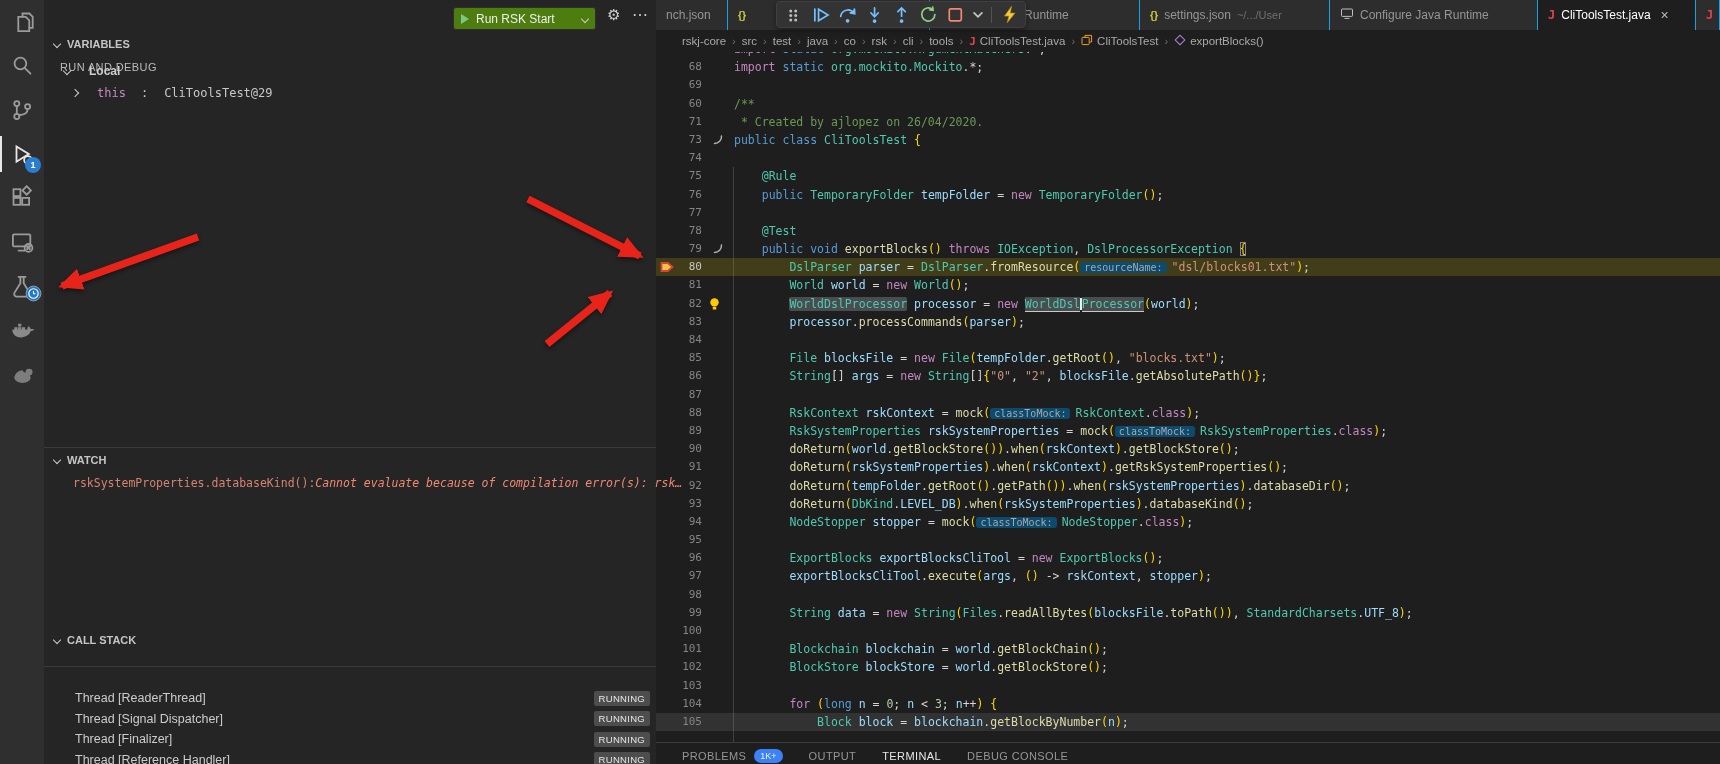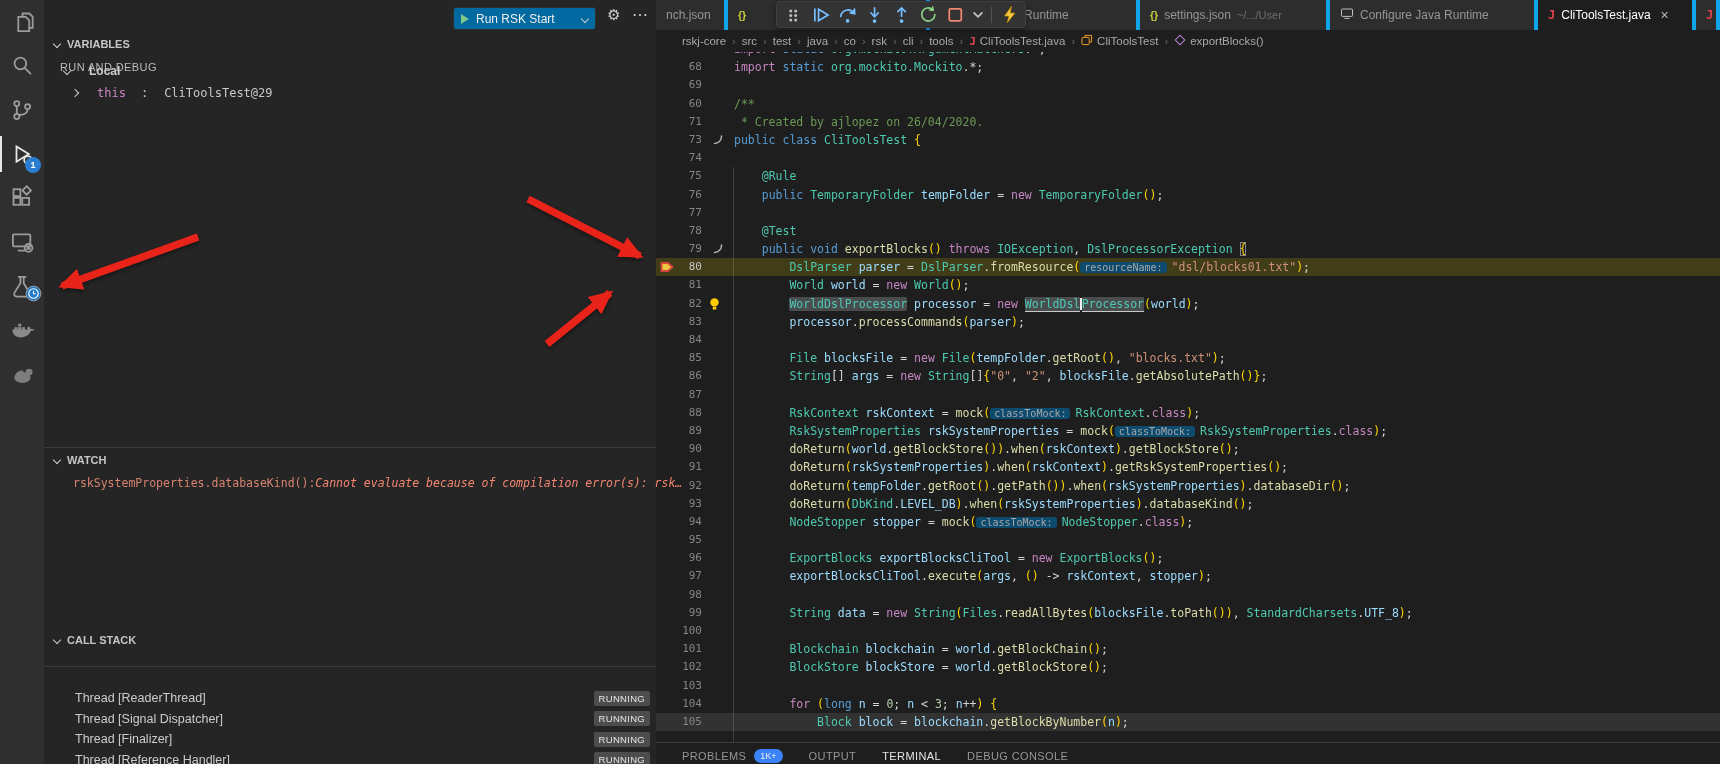--- a/index.html
+++ b/index.html
@@ -13,21 +13,21 @@
   .ab-item svg { stroke:#9b9b9b; }
   .ab-item.active svg { stroke:#e7e7e7; }
   .ab-item.active::before { content:""; position:absolute; left:0; top:4px; bottom:4px; width:2px; background:#e7e7e7; }
   .ab-badge { position:absolute; right:3px; bottom:3px; width:16px; height:16px; border-radius:50%;
     background:#2b7dd2; color:#fff; font-size:9px; line-height:16px; text-align:center; font-weight:bold; }
   .ab-clock { position:absolute; right:2px; bottom:2px; }
 
   
   .sidebar { width:612px; flex:none; background:#252526; position:relative; color:#cccccc; z-index:4; }
   .sb-title { position:absolute; left:16px; top:13px; font-size:11px; letter-spacing:.4px; color:#bbbbbb;margin-top:48px; }
-  .run-btn { position:absolute; left:409px; top:7px; width:143px; height:23px; background:#0369a1;
+  .run-btn { position:absolute; left:409px; top:7px; width:143px; height:23px; background:#4d7c0f;
     border:1px solid #2f2f30; border-radius:3px; display:flex; align-items:center; padding:0 7px; cursor:pointer; }
   .run-btn .play { width:0; height:0; border-left:8px solid #7cc88a; border-top:5px solid transparent; border-bottom:5px solid transparent; margin-right:7px; }
   .run-btn .lbl { color:#f0f0f0; font-size:12px; flex:1; white-space:nowrap; }
   .chev { display:inline-block; width:6px; height:6px; border-right:1.4px solid #cccccc; border-bottom:1.4px solid #cccccc; }
   .chev.down { transform:rotate(45deg); }
   .chev.right { transform:rotate(-45deg); }
   .sb-gear { position:absolute; left:563px; top:6px; font-size:15px; color:#cccccc; cursor:pointer; }
   .sb-more { position:absolute; left:588px; top:5px; font-size:16px; color:#cccccc; cursor:pointer; letter-spacing:1px; }
   .sec-h { position:absolute; display:flex; align-items:center; gap:7px; font-size:11px; font-weight:bold; color:#c5c5c5; cursor:pointer; }
   .row-line { position:absolute; display:flex; align-items:center; gap:19px; font-size:12.5px; }
@@ -37,21 +37,21 @@
   .watch-expr { color:#d7836f; font-family:"DejaVu Sans Mono",monospace; font-size:11.5px; white-space:nowrap; }
   .watch-msg { color:#f48771; font-style:italic; font-family:"DejaVu Sans Mono",monospace; font-size:11.5px; white-space:nowrap; }
   .threads { position:absolute; top:688px; left:0; right:0; }
   .thread { height:20.5px; display:flex; align-items:center; padding-left:31px; padding-right:6px; font-size:12.5px; color:#cccccc; cursor:pointer; }
   .thread .tname { flex:1; white-space:nowrap; }
   .badge { background:#4d4d4d; color:#e6e6e6; font-size:9.5px; padding:2px 5px; border-radius:2px; letter-spacing:.3px; }
 
   
   .editorwrap { flex:1; position:relative; background:#1e1e1e; }
   .tabbar { position:absolute; left:0; top:0; right:0; height:30px; background:#252526; display:flex; z-index:2; }
-  .tab { height:30px; background:#2d2d2d; border-right:4px solid #0ea5e9; display:flex; align-items:center;
+  .tab { height:30px; background:#2d2d2d; border-right:1px solid #0ea5e9; display:flex; align-items:center;
     padding:0 10px; gap:6px; color:#969696; font-size:12px; white-space:nowrap; overflow:hidden; cursor:pointer; flex:none; }
   .tab.active { background:#1e1e1e; color:#ffffff; }
   .tab .ticon-json { color:#cbcb41; font-weight:bold; font-size:10.5px; }
   .tab .ticon-java { color:#e0434d; font-weight:bold; font-size:12px; font-family:"DejaVu Sans Mono",monospace; }
   .tab .desc { color:#6f6f6f; font-size:11px; }
   .tab .close { color:#b8b8b8; font-size:14px; margin-left:4px; }
   .dbg-toolbar { position:absolute; left:120px; top:1px; height:27px; background:#333333; border:1px solid #3f3f46;
     border-radius:4px; box-shadow:0 2px 5px rgba(0,0,0,.4); display:flex; align-items:center; padding:0 6px; gap:7px; z-index:3; }
   .dbg-toolbar .tbtn { width:20px; height:20px; display:flex; align-items:center; justify-content:center; cursor:pointer; }
   .tb-sep { width:1px; height:16px; background:#525252; }

